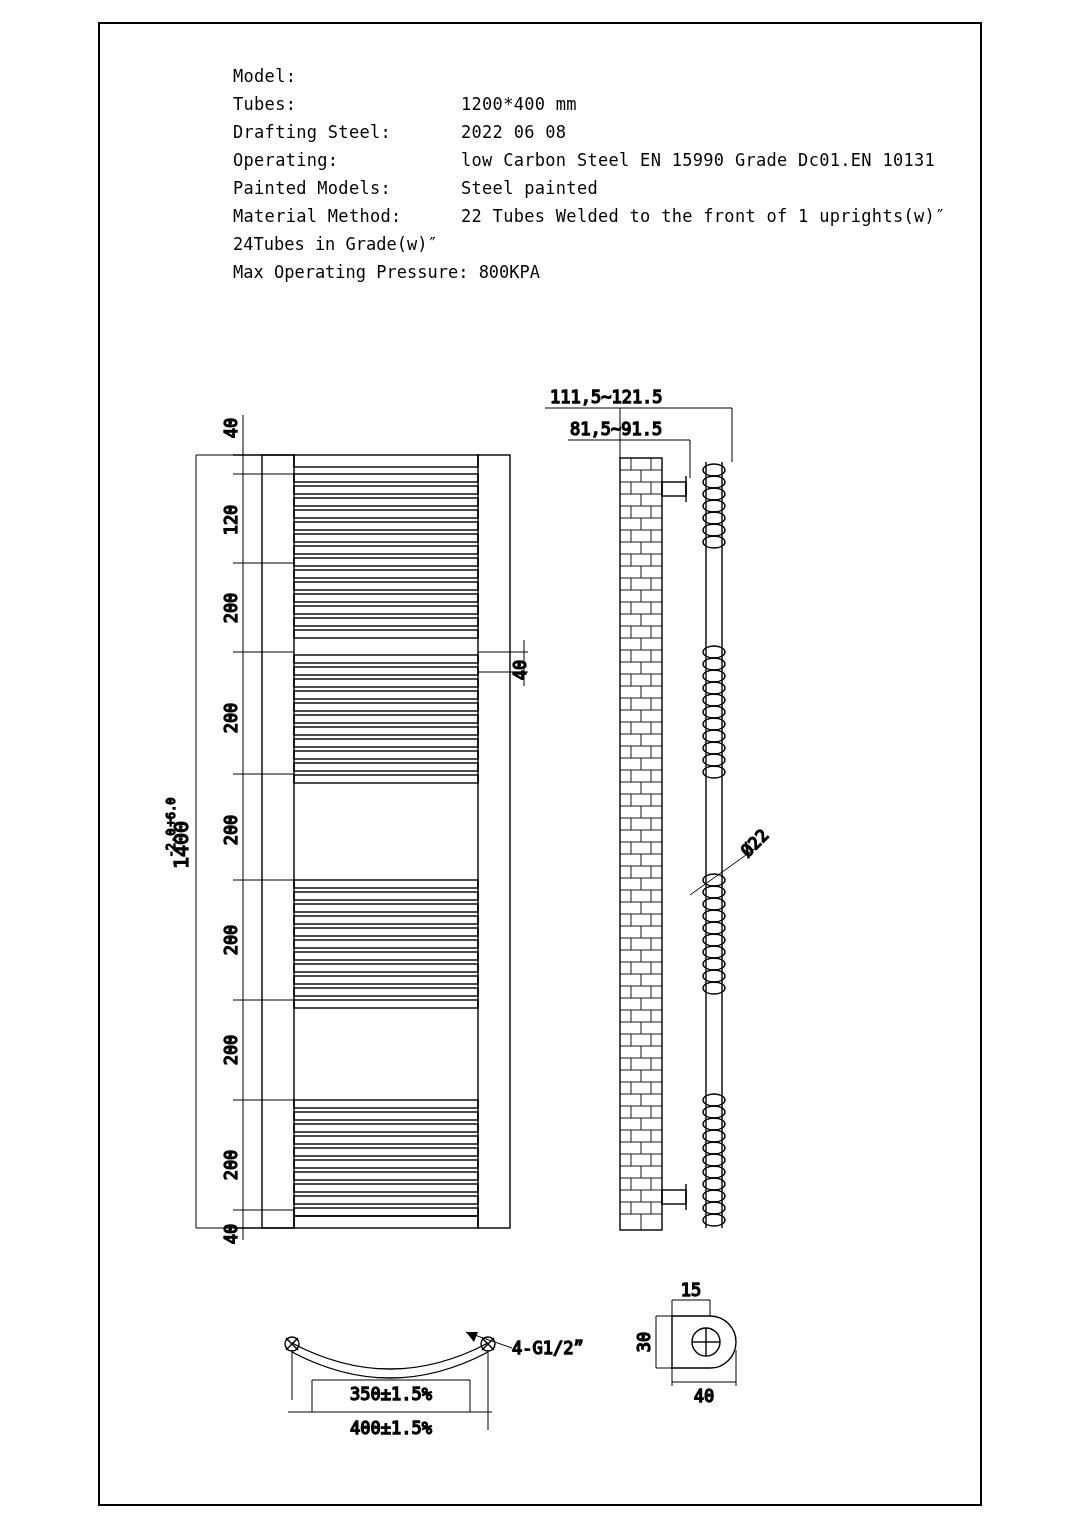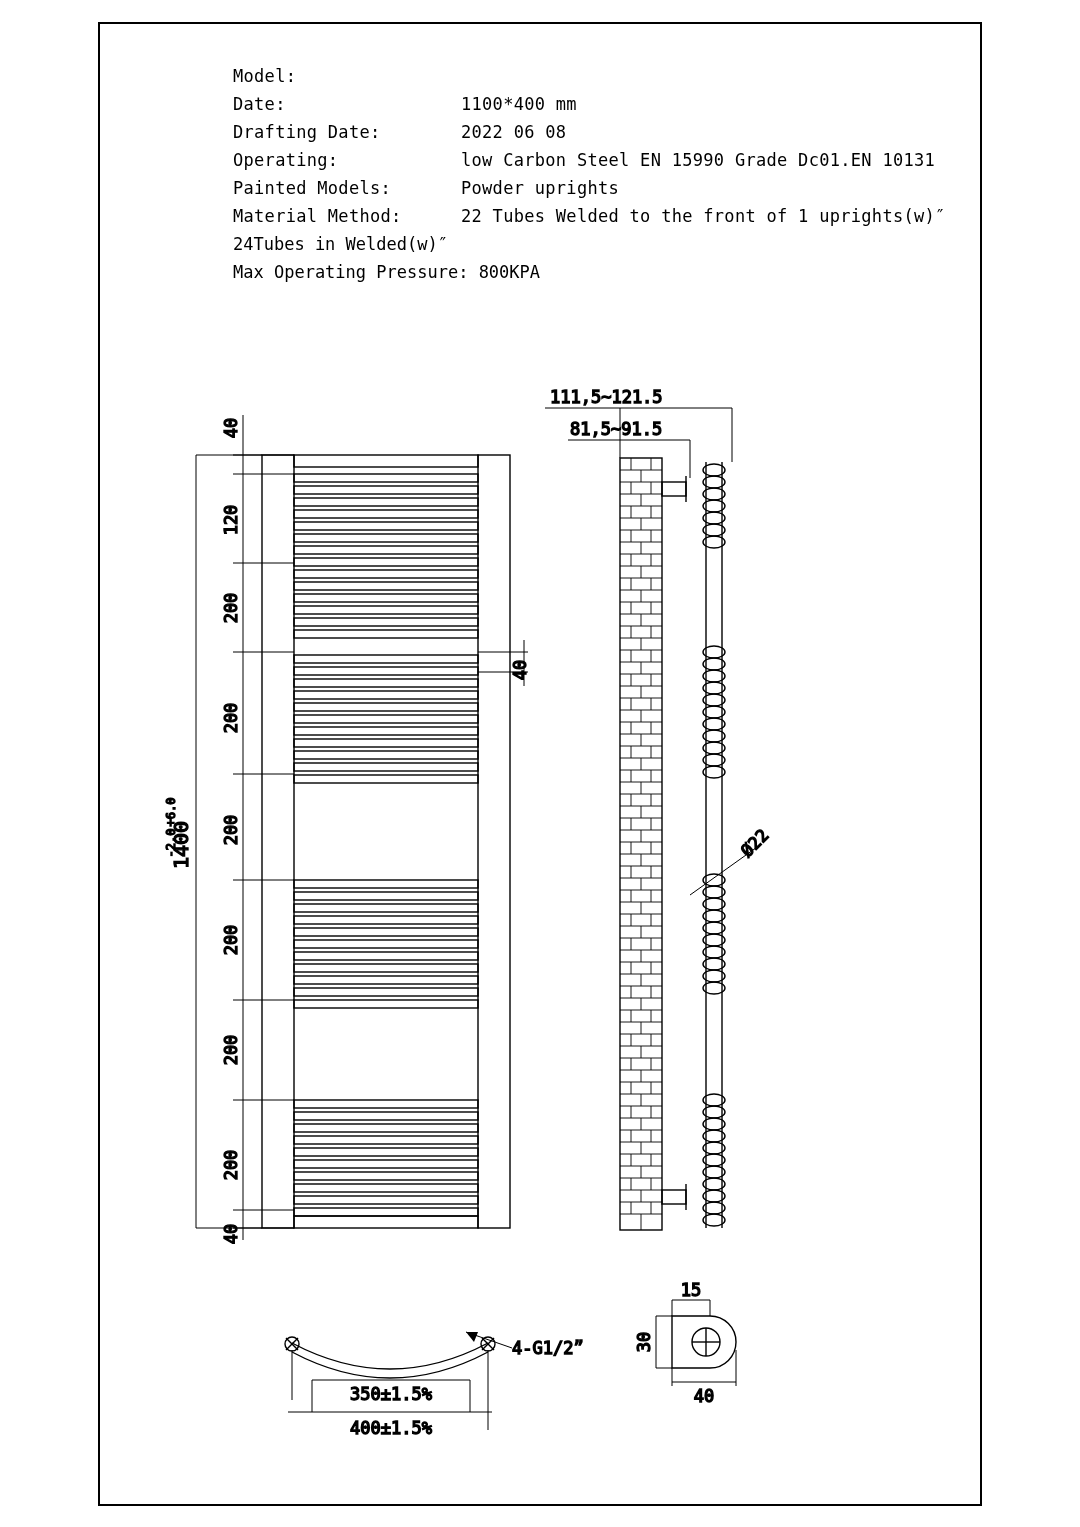--- a/index.html
+++ b/index.html
@@ -19,40 +19,40 @@
 
 <div id="sheet">
 
   <div class="border-outer"></div>
 
   <div class="spec">
     <div class="spec-row">
       <div class="spec-label">Model:</div>
     </div>
     <div class="spec-row">
-      <div class="spec-label">Date:</div>
-      <div class="spec-val">1100*400 mm</div>
-    </div>
-    <div class="spec-row">
-      <div class="spec-label">Drafting Date:</div>
+      <div class="spec-label">Tubes:</div>
+      <div class="spec-val">1200*400 mm</div>
+    </div>
+    <div class="spec-row">
+      <div class="spec-label">Drafting Steel:</div>
       <div class="spec-val">2022 06 08</div>
     </div>
     <div class="spec-row">
       <div class="spec-label">Operating:</div>
       <div class="spec-val">low Carbon Steel  EN 15990 Grade Dc01.EN 10131</div>
     </div>
     <div class="spec-row">
       <div class="spec-label">Painted Models:</div>
-      <div class="spec-val">Powder uprights</div>
+      <div class="spec-val">Steel painted</div>
     </div>
     <div class="spec-row">
       <div class="spec-label">Material Method:</div>
       <div class="spec-val">22 Tubes Welded to the front of 1 uprights(w)″</div>
     </div>
-    <div class="spec-extra">24Tubes in Welded(w)″</div>
+    <div class="spec-extra">24Tubes in Grade(w)″</div>
     <div class="spec-extra">Max Operating Pressure: 800KPA</div>
   </div>
 
   <svg width="1080" height="1527" viewBox="0 0 1080 1527">
     <g stroke="#000" fill="none" stroke-width="1.4">
 
       <g>
 
         <rect x="262" y="455" width="32" height="773"></rect>
 

